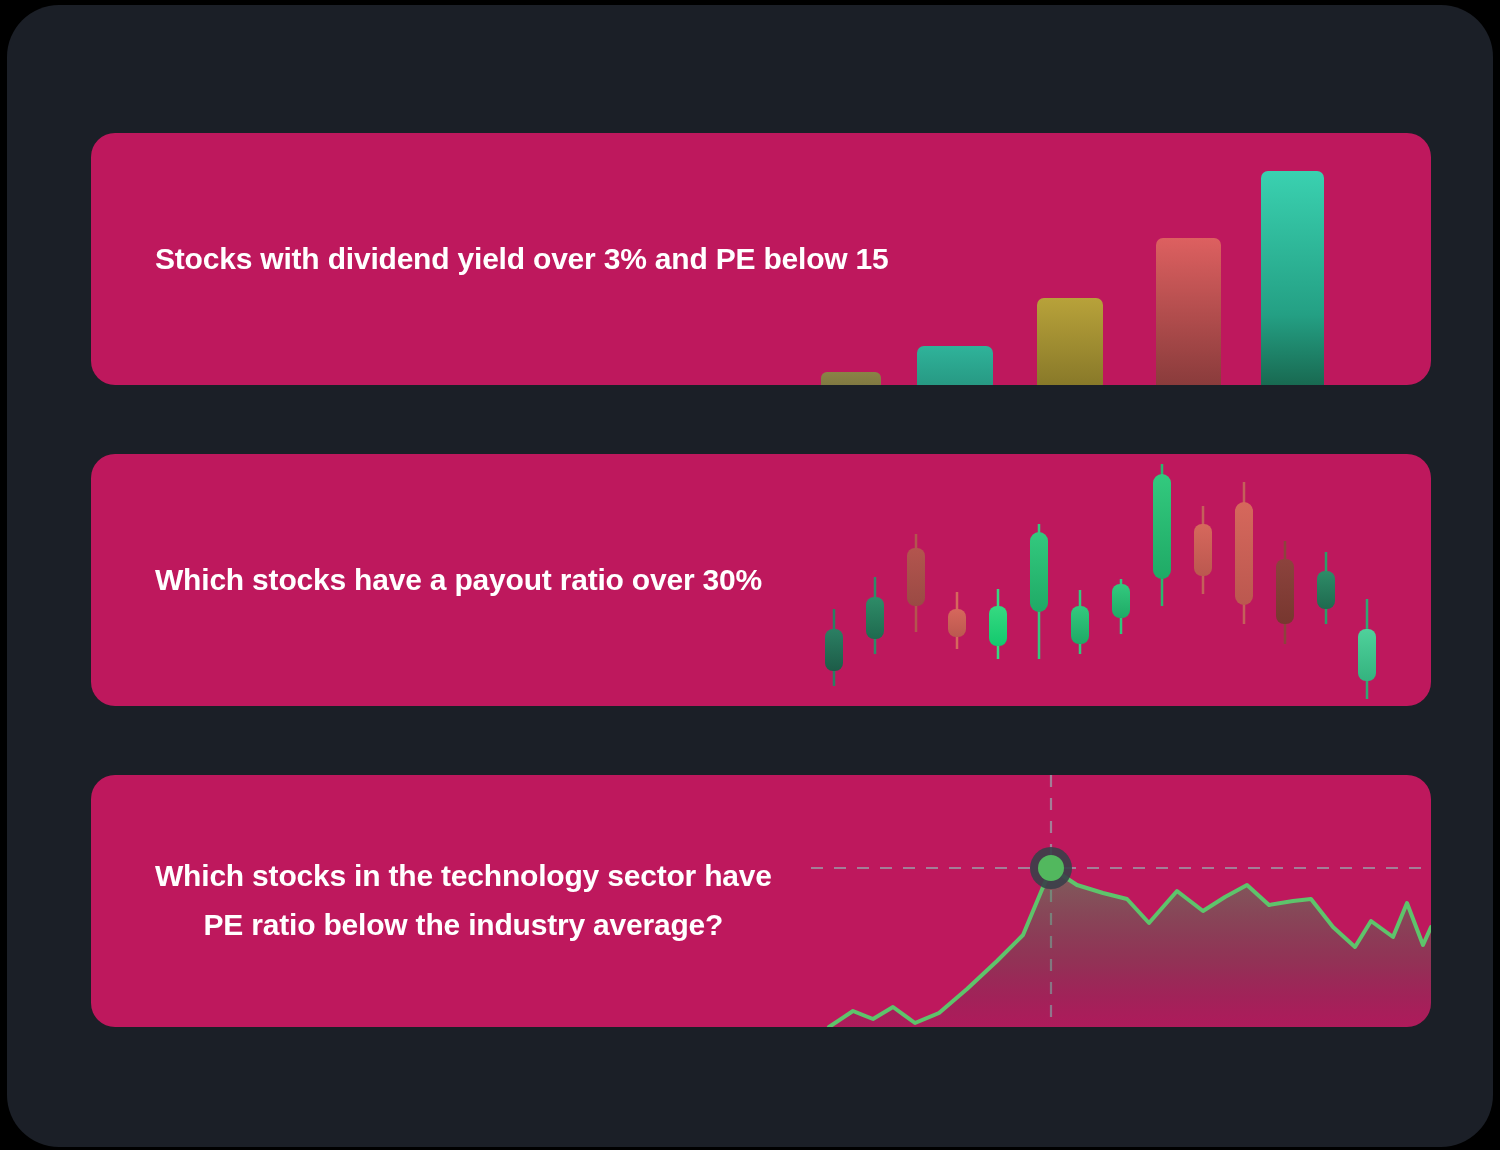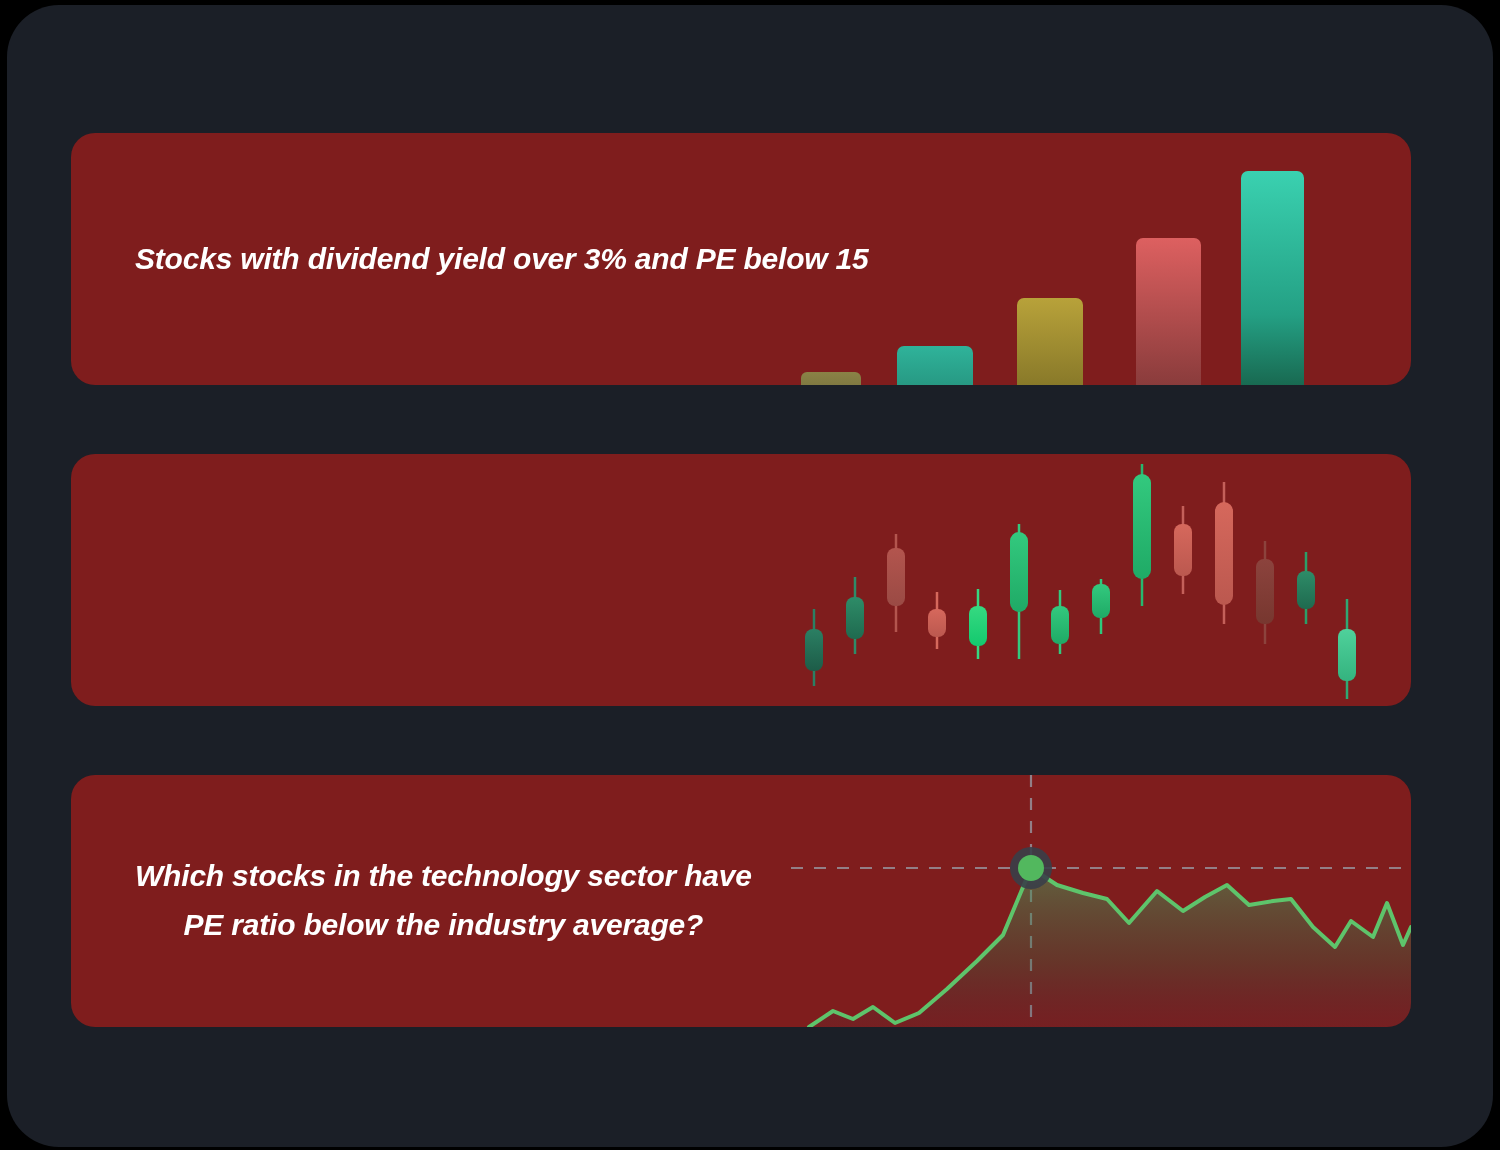--- a/index.html
+++ b/index.html
@@ -18,26 +18,25 @@
     top: 5px;
     width: 1486px;
     height: 1142px;
     background: #1b1f27;
     border-radius: 52px;
     overflow: hidden;
   }
 
   .card {
     position: absolute;
-    left: 64px;
+    left: 84px;
     width: 1340px;
-    background: #7f1d1d;
+    background: #be185d;
     border-radius: 24px;
     overflow: hidden;
-    font-style: italic;
   }
 
   #card-dividend  { top: 128px; height: 252px; }
   #card-payout    { top: 449px; height: 252px; }
   #card-pe        { top: 770px; height: 252px; text-align: center; }
 
   .card-text {
     position: absolute;
     left: 64px;
     top: 50%;
@@ -210,20 +209,21 @@
               <rect x="506" y="117" width="18" height="38" rx="8" fill="url(#cu2)"></rect>
             </g>
 
           <g>
               <line x1="556" y1="145" x2="556" y2="245" stroke="#2fa873" stroke-width="2.5"></line>
               <rect x="547" y="175" width="18" height="52" rx="8" fill="url(#cu5)"></rect>
             </g>
         </g>
       </svg>
     </div>
+    <div class="card-text">Which stocks have a payout ratio over 30%</div>
   </div>
 
   <div class="card" id="card-pe">
     <div class="viz" style="width:620px;">
       <svg viewBox="0 0 620 252" preserveAspectRatio="none" aria-hidden="true">
         <defs>
           <linearGradient id="areafill" x1="0" y1="0" x2="0" y2="1">
             <stop offset="0%" stop-color="#4d9b5c" stop-opacity="0.55"></stop>
             <stop offset="60%" stop-color="#2e6b45" stop-opacity="0.30"></stop>
             <stop offset="100%" stop-color="#25354a" stop-opacity="0.10"></stop>

